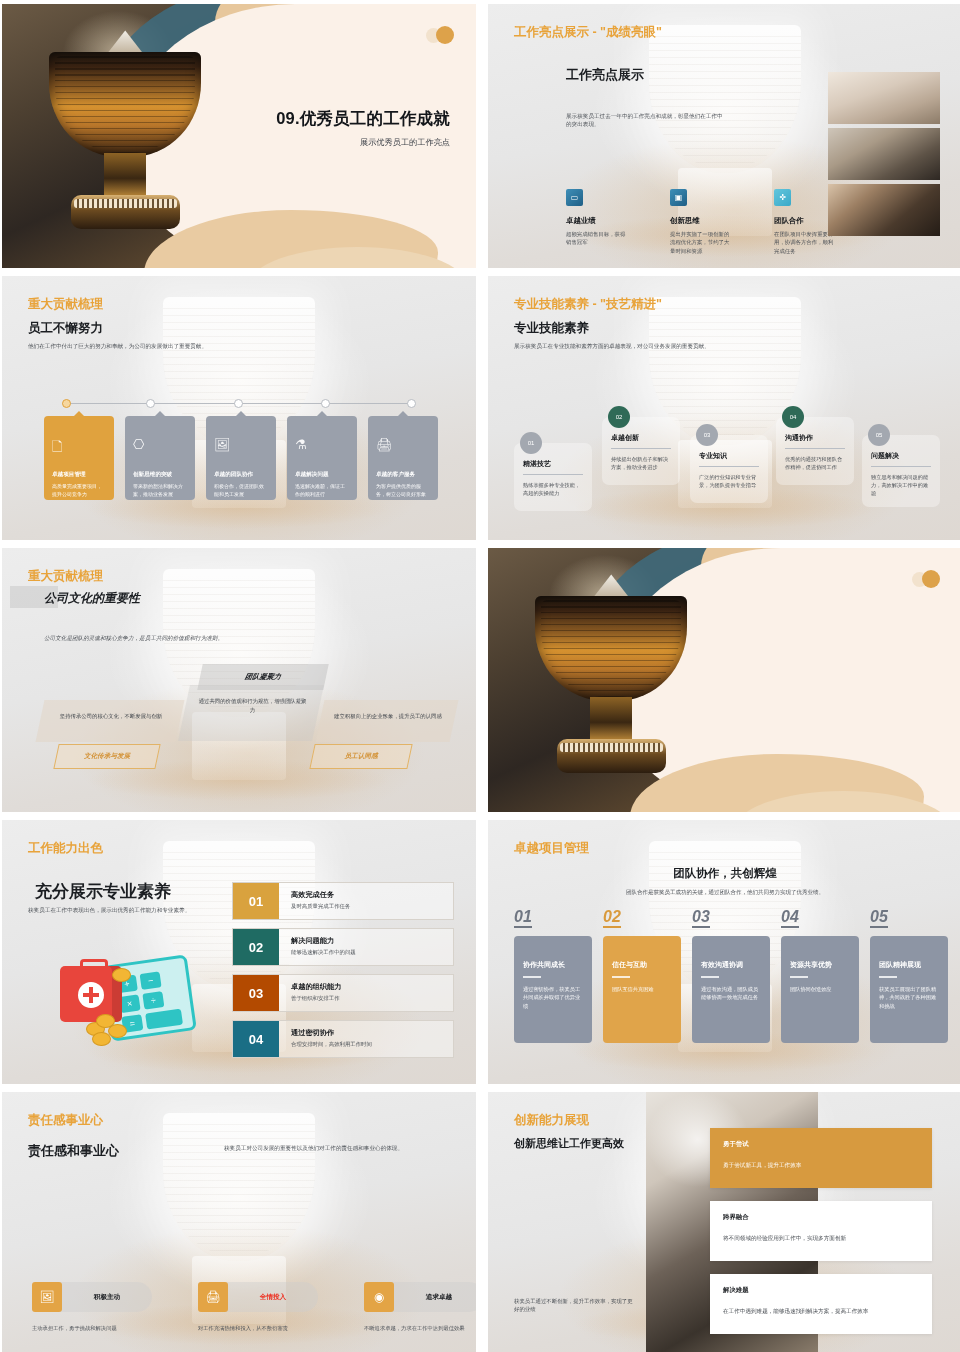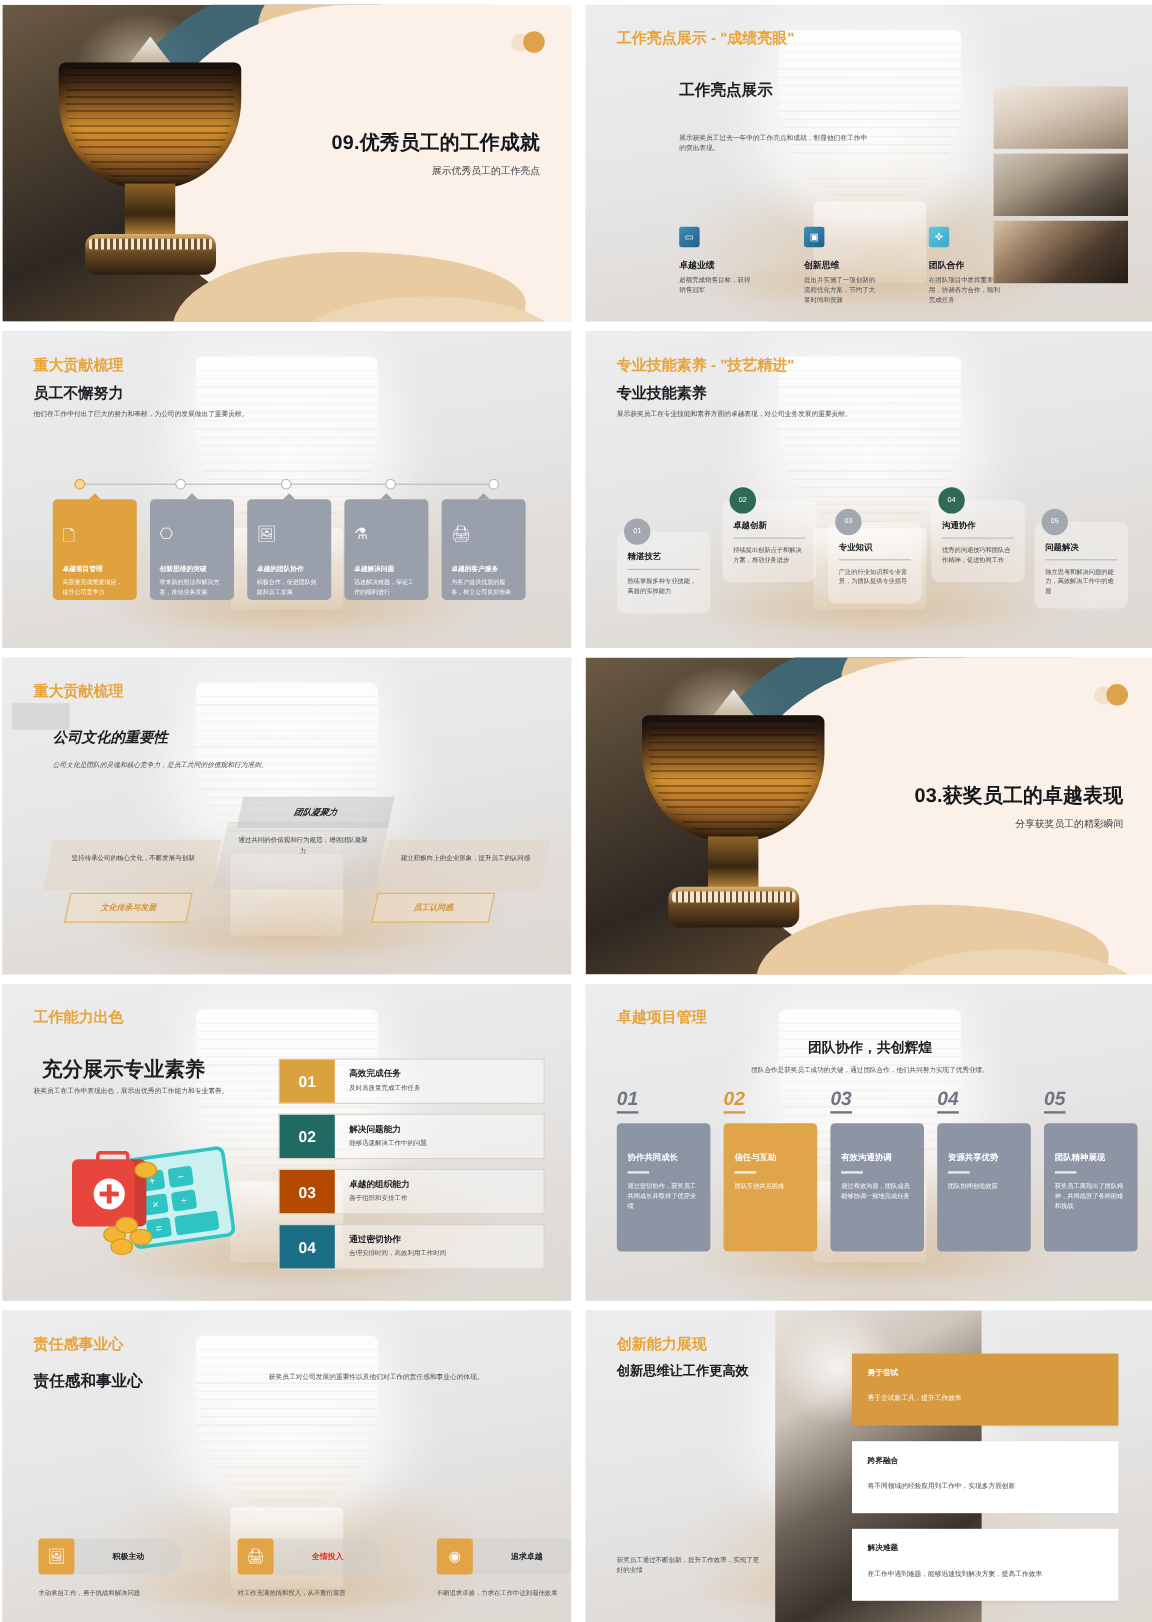--- a/index.html
+++ b/index.html
@@ -121,21 +121,21 @@
   .s4-item{position:absolute;width:78px;}
   .s4-badge{width:22px;height:22px;border-radius:50%;background:#a3a8b0;color:#fff;font-size:6px;
     display:flex;align-items:center;justify-content:center;position:relative;z-index:2;margin-left:6px;}
   .s4-badge.g{background:#2f6a57;}
   .s4-card{margin-top:-11px;background:rgba(255,255,255,.34);border-radius:7px;padding:16px 9px 10px;
     min-height:68px;}
   .s4-card h5{font-size:7px;color:#16191d;padding-bottom:5px;border-bottom:1px solid #b9bec5;}
   .s4-card p{font-size:5.2px;color:#4a4f55;line-height:1.55;margin-top:6px;}
 
   
-  .s5-h{position:absolute;left:42px;top:58px;font-size:12px;font-style:italic;font-family:Liberation Mono, monospace;}
+  .s5-h{position:absolute;left:42px;top:42px;font-size:12px;font-style:italic;font-family:Liberation Mono, monospace;}
   .s5-band{position:absolute;left:8px;top:38px;width:48px;height:22px;background:rgba(180,180,180,.35);}
   .s5-p{position:absolute;left:42px;top:86px;width:210px;font-size:5.6px;font-style:italic;}
   .par{position:absolute;transform:skewX(-12deg);}
   .par>span{display:block;transform:skewX(12deg);}
   .c-ttl{background:rgba(176,176,176,.38);padding:8px 0;text-align:center;font-size:7.2px;
     font-weight:bold;font-style:italic;color:#1b1e22;}
   .c-bdy{background:rgba(198,198,198,.34);padding:12px 12px;text-align:center;font-size:5.4px;
     color:#3f444a;line-height:1.6;}
   .c-bdy.warm{background:rgba(226,214,198,.55);}
   .c-tag{border:1px solid #e2b366;background:rgba(240,223,196,.55);padding:7px 0;text-align:center;
@@ -406,24 +406,20 @@
         <div class="cup-bowl"></div>
         <div class="cup-rings"></div>
       <div class="cup-stem"></div>
         <div class="cup-foot"></div>
         <div class="cup-beads"></div>
     </div>
     <div class="dot-pair">
         <i></i>
         <i></i>
       </div>
-    <div class="cover-txt">
-      <h1>03.获奖员工的卓越表现</h1>
-      <p>分享获奖员工的精彩瞬间</p>
-    </div>
   </div>
 
   <div class="slide">
     <div class="trophy-bg">
         <div class="trophy-lines"></div>
         <div class="base-glow"></div>
       </div>
     <div class="eyebrow">工作能力出色</div>
     <div class="s7-h sub-h">充分展示专业素养</div>
     <div class="s7-p body-t">获奖员工在工作中表现出色，展示出优秀的工作能力和专业素养。</div>

